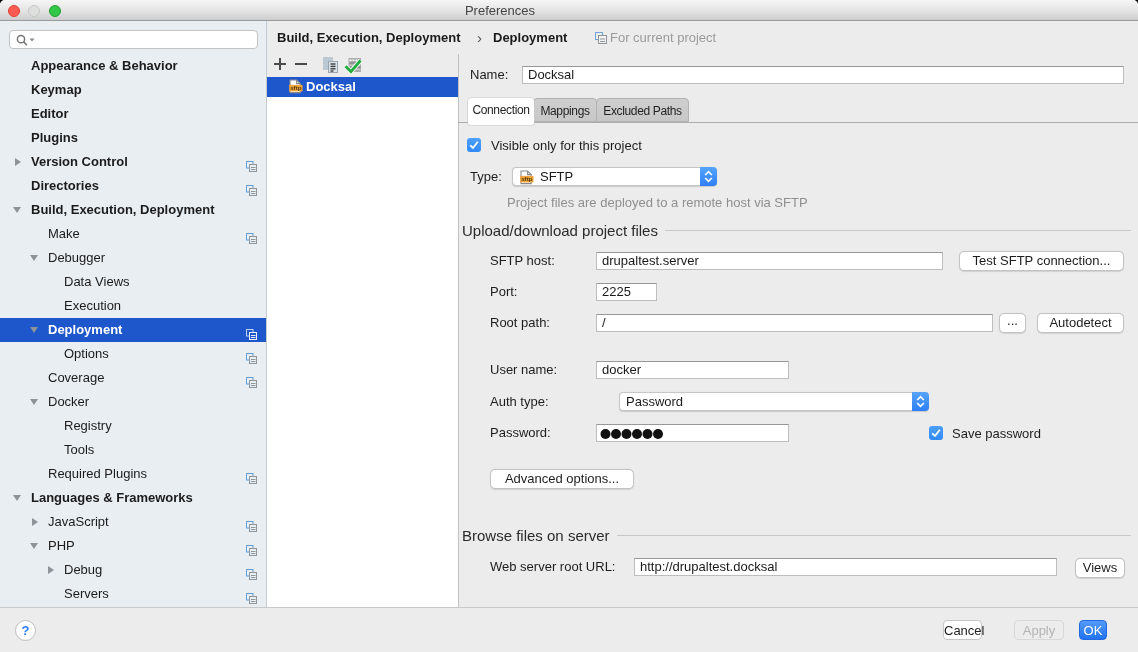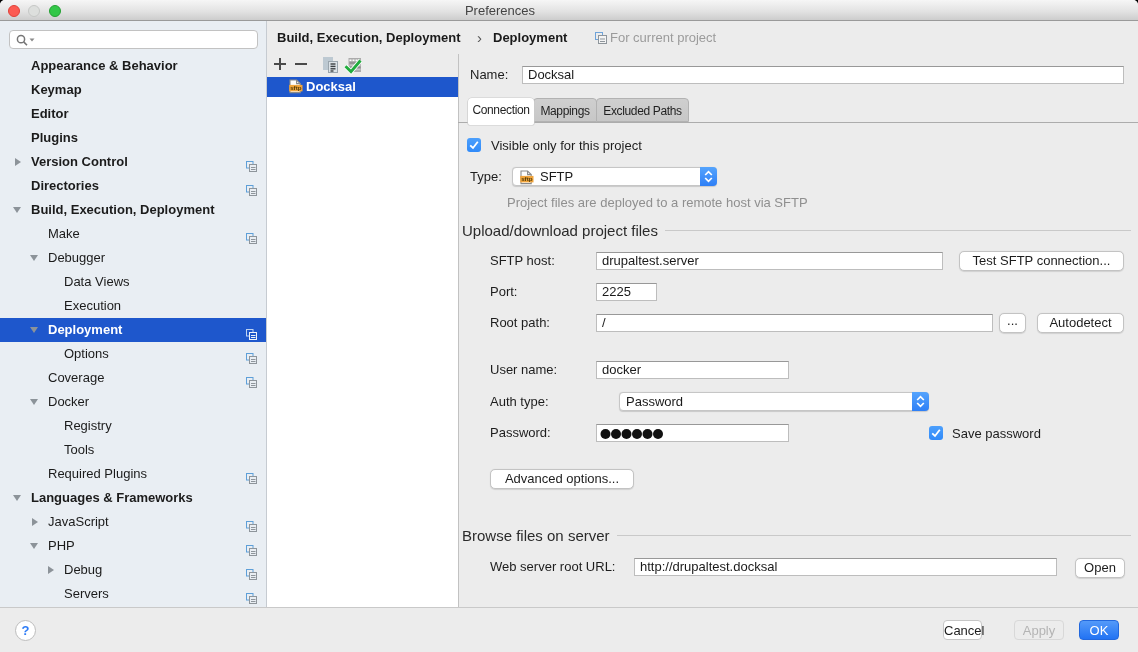--- a/index.html
+++ b/index.html
@@ -374,22 +374,22 @@
 
   <div class="btn" style="left:490px;top:469px;width:144px;height:20px;line-height:18px">Advanced options...</div>
 
   <div class="sechdr" style="left:462px;top:529px;width:669px;height:13px">
       <span>Browse files on server</span>
       <span class="line"></span>
     </div>
 
   <div class="lbl" style="left:490px;top:558px;line-height:18px">Web server root URL:</div>
   <div class="inp" style="left:634px;top:558px;width:423px;height:18px;line-height:16px">http://drupaltest.docksal</div>
-  <div class="btn" style="left:1075px;top:558px;width:50px;height:20px;line-height:18px">Open</div>
+  <div class="btn" style="left:1075px;top:558px;width:50px;height:20px;line-height:18px">Views</div>
 
   <div id="bottombar" class="abs">
     <div id="help">?</div>
     <div class="bbtn" style="left:943px;width:39px;background:#fff;border:1px solid #C6C6C6;color:#1d1d1d;">Cancel</div>
     <div class="bbtn" style="left:1014px;width:50px;background:#ECECEC;border:1px solid #D8D8D8;color:#B4B4B4;">Apply</div>
-    <div class="bbtn" style="left:1079px;width:40px;background:linear-gradient(180deg,#549AF9,#2273F3);border:1px solid #2268DD;color:#fff;">OK</div>
+    <div class="bbtn" style="left:1079px;width:28px;background:linear-gradient(180deg,#549AF9,#2273F3);border:1px solid #2268DD;color:#fff;">OK</div>
   </div>
 
 </div>
 
 </body></html>

